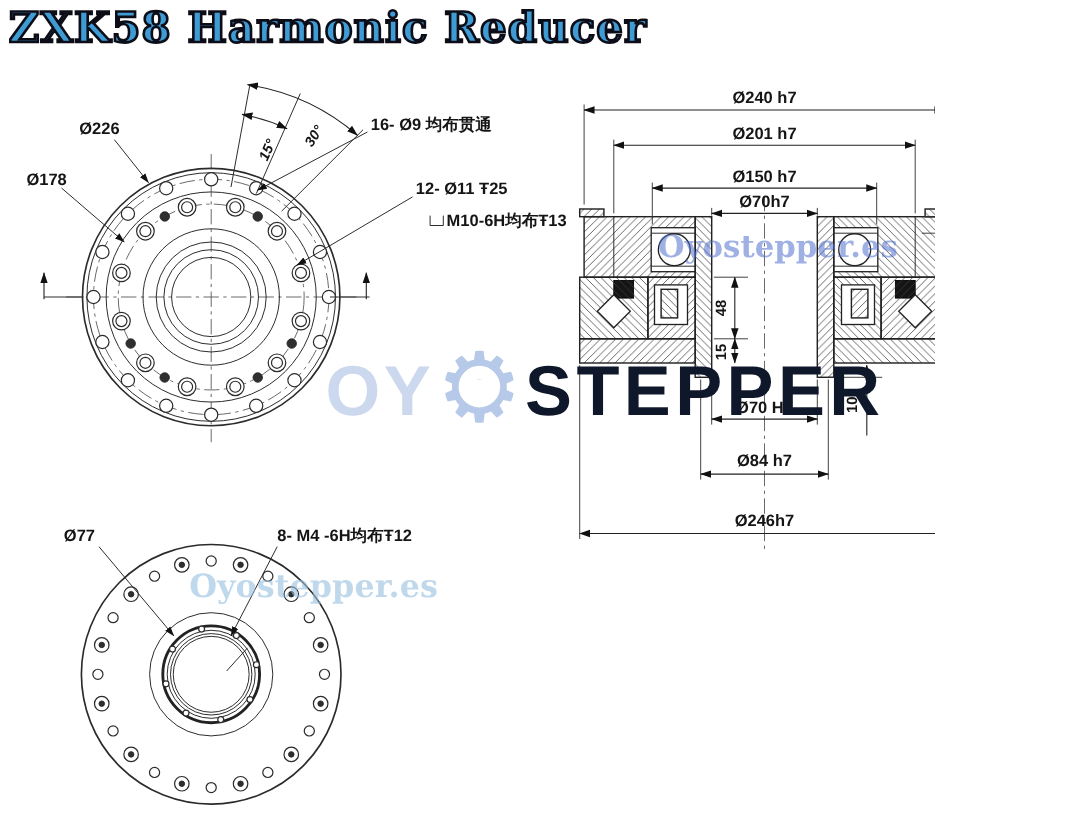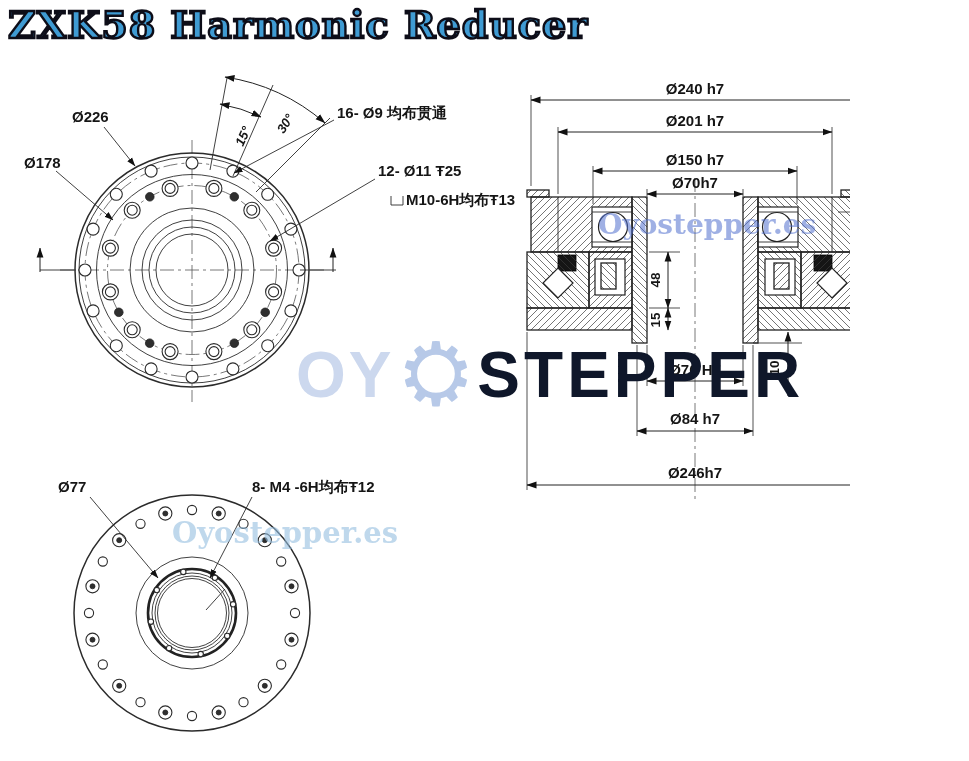--- a/index.html
+++ b/index.html
@@ -16,21 +16,21 @@
   .lnthin{stroke:#2b2b2b;stroke-width:0.9;fill:none;}
   .dimln{stroke:#222;stroke-width:1;fill:none;}
   .ext{stroke:#333;stroke-width:0.85;fill:none;}
   .cl{stroke:#555;stroke-width:0.8;fill:none;stroke-dasharray:14 4 3 4;}
   .hatch1{fill:url(#h1);stroke:#222;stroke-width:1.3;}
   .hatch2{fill:url(#h2);stroke:#222;stroke-width:1.3;}
   .whitebox{fill:#fff;stroke:#222;stroke-width:1.2;}
   .seal{fill:#151515;stroke:#000;stroke-width:0.8;}
   .hole{fill:#fff;stroke:#2b2b2b;stroke-width:1.1;}
   .dot{fill:#2f2f2f;stroke:#222;stroke-width:0.8;}
-  .wm-logo{position:absolute;left:296px;top:338px;z-index:2;display:flex;align-items:center;
+  .wm-logo{position:absolute;left:296px;top:318px;z-index:2;display:flex;align-items:flex-start;
            pointer-events:none;user-select:none;}
   .wm-oy{font-size:64px;font-weight:bold;letter-spacing:3px;color:#ccd8ee;}
   .wm-gear{font-size:88px;line-height:70px;color:#b7c9e8;position:relative;margin:0 2px;}
   .wm-motor{position:absolute;left:50%;top:50%;width:16px;height:20px;margin:-8px 0 0 -8px;
             background:#fff;border-radius:4px;}
   .wm-stepper{font-size:64px;font-weight:bold;letter-spacing:4px;color:#0f172a;}
   .wm-site{position:absolute;z-index:2;font-family:"DejaVu Serif",serif;font-weight:bold;
            pointer-events:none;user-select:none;white-space:nowrap;text-align:right;}
   .wm-site1{left:598px;top:208px;font-size:28px;color:rgba(80,112,205,0.55);}
   .wm-site2{left:172px;top:516px;font-size:29px;color:rgba(148,190,224,0.6);}

